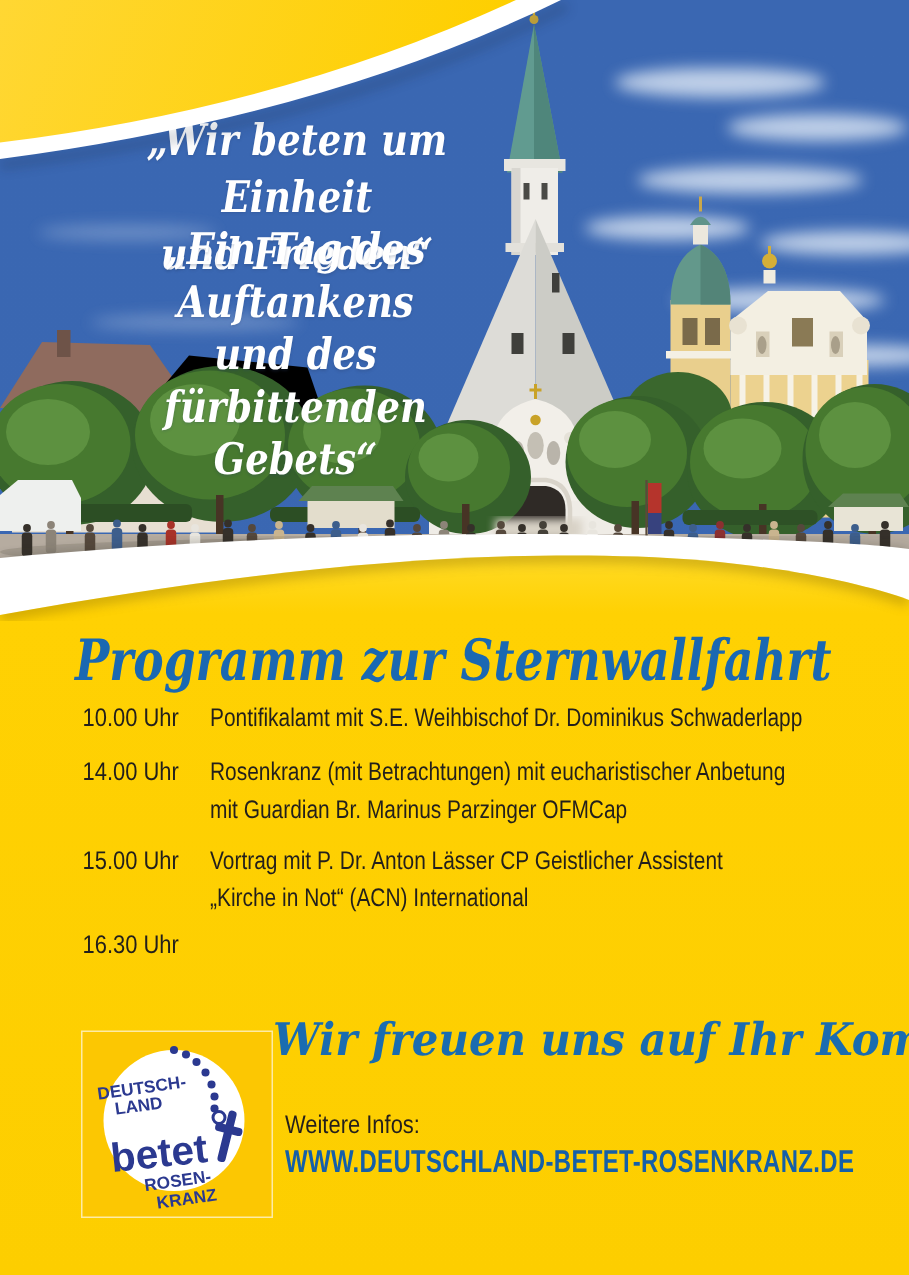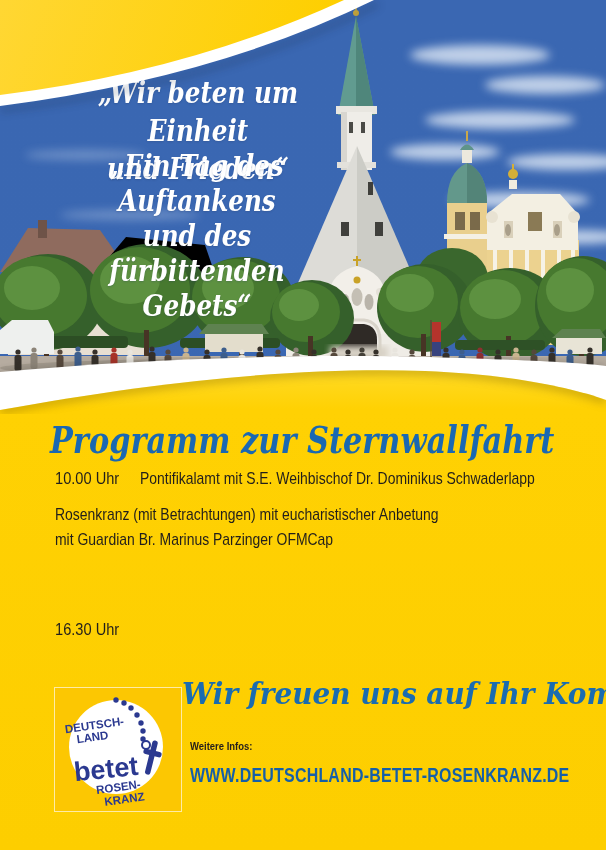--- a/index.html
+++ b/index.html
@@ -21,22 +21,22 @@
          font-size:38px;white-space:nowrap;transform:scaleX(.8);transform-origin:0 0;}
   .row{position:absolute;left:55px;display:flex;color:#221f1c;font-size:17px;line-height:25px;}
   .row .time{width:85px;font-weight:normal;flex:0 0 85px;}
   .cond{display:inline-block;transform:scaleX(.82);transform-origin:0 0;white-space:nowrap;}
   .tcond{display:inline-block;transform:scaleX(.86);transform-origin:0 0;white-space:nowrap;}
   .desc div{white-space:nowrap;}
   .r1{top:466px;} .r2{top:502px;} .r3{top:561px;} .r4{top:617px;align-items:center;}
   .closing{position:absolute;left:182px;top:676px;color:#1a6cb0;
            font-family:"DejaVu Serif",serif;font-style:italic;font-weight:bold;
            font-size:30px;white-space:nowrap;transform:scaleX(.93);transform-origin:0 0;}
-  .info-label{position:absolute;left:190px;top:740px;color:#241f1c;font-size:11px;
-              font-weight:bold;}
+  .info-label{position:absolute;left:190px;top:740px;color:#241f1c;font-size:17px;
+              font-weight:normal;}
   .website{position:absolute;left:190px;top:763px;color:#155fa8;font-size:21px;
            font-weight:bold;letter-spacing:.3px;white-space:nowrap;
            transform:scaleX(.76);transform-origin:0 0;cursor:pointer;}
   .logo-box{position:absolute;left:54px;top:687px;width:128px;height:125px;
             background:#fcc702;border:1px solid rgba(255,255,255,.65);box-sizing:border-box;}
 </style>
 </head>
 <body>
 
 <div class="poster">
@@ -309,23 +309,31 @@
   <div class="content">
     <h1 class="title">Programm zur Sternwallfahrt</h1>
 
     <div class="row r1">
       <span class="time"><span class="tcond">10.00 Uhr</span></span>
       <span class="desc">
         <div><span class="cond">Pontifikalamt mit S.E. Weihbischof Dr. Dominikus Schwaderlapp</span></div>
       </span>
     </div>
     <div class="row r2">
+      <span class="time"><span class="tcond">14.00 Uhr</span></span>
       <span class="desc">
         <div><span class="cond">Rosenkranz (mit Betrachtungen) mit eucharistischer Anbetung</span></div>
         <div><span class="cond">mit Guardian Br. Marinus Parzinger OFMCap</span></div>
+      </span>
+    </div>
+    <div class="row r3">
+      <span class="time"><span class="tcond">15.00 Uhr</span></span>
+      <span class="desc">
+        <div><span class="cond">Vortrag mit P. Dr. Anton Lässer CP Geistlicher Assistent</span></div>
+        <div><span class="cond">„Kirche in Not“ (ACN) International</span></div>
       </span>
     </div>
     <div class="row r4">
       <span class="time"><span class="tcond">16.30 Uhr</span></span>
     </div>
 
     <div class="closing">Wir freuen uns auf Ihr Kommen!</div>
 
     <div class="logo-box">
       <svg width="126" height="123" viewBox="0 0 126 123">

